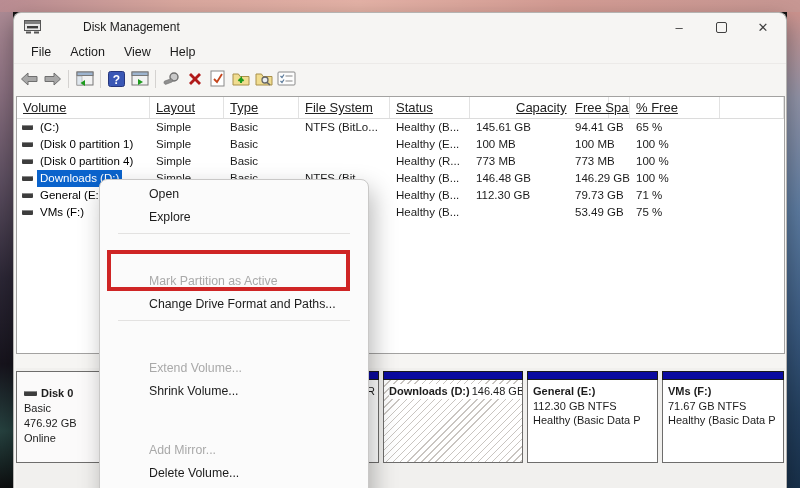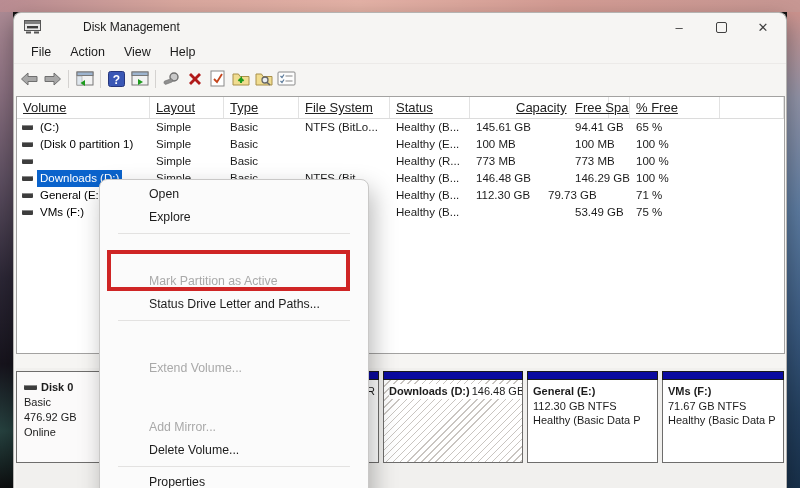--- a/index.html
+++ b/index.html
@@ -41,21 +41,21 @@
   .td{position:absolute;top:0;height:17px;line-height:17px;font-size:11.5px;color:#1c1c1c;
     padding-left:6px;box-sizing:border-box;white-space:nowrap;overflow:hidden;}
   .vol-icon{position:absolute;left:5px;top:6px;width:11px;height:5px;background:#3d3d3d;
     border-radius:1px;box-shadow:inset 0 1px 0 #8a8a8a;}
   .vol-label{position:absolute;left:20px;top:0;height:17px;line-height:17px;font-size:11.5px;
     white-space:nowrap;padding:0 3px;}
   .vol-label.sel{background:#0a63cc;color:#fff;}
   
   .diskpane{position:absolute;left:2px;top:355px;width:769px;height:121px;background:#f1f0ee;overflow:hidden;}
   .diskbox{position:absolute;top:3px;height:92px;background:#fbfafa;border:1px solid #6e6d6c;box-sizing:border-box;
-    padding:8px 0 0 7px;font-size:11px;line-height:15px;color:#1c1c1c;}
+    padding:14px 0 0 7px;font-size:11px;line-height:15px;color:#1c1c1c;}
   .diskbox .dname{font-weight:bold;display:flex;align-items:center;gap:4px;}
   .disk-ic{width:13px;height:5px;background:#3d3d3d;border-radius:1px;box-shadow:inset 0 1px 0 #8a8a8a;display:inline-block;}
   .part{position:absolute;top:3px;height:92px;box-sizing:border-box;}
   .pbar{height:9px;background:#0a0aa0;border:1px solid #1a1a1a;box-sizing:border-box;}
   .pbody{height:83px;background:#fff;border:1px solid #6e6d6c;border-top:none;box-sizing:border-box;
     padding:4px 0 0 5px;font-size:11px;line-height:14.5px;color:#1c1c1c;overflow:hidden;white-space:nowrap;}
   .pbody .pname{font-weight:bold;}
   .pbody.hatch{background:repeating-linear-gradient(135deg,#ffffff 0px,#ffffff 4px,#c9c5c1 4px,#c9c5c1 5px);}
   .pbody.hatch .pline{background:#fff;display:inline-block;padding-right:2px;}
   .pline{display:block;}
@@ -211,20 +211,21 @@
           <div class="td" style="left: 133px; width: 74px;">Simple</div>
           <div class="td" style="left: 207px; width: 75px;">Basic</div>
           <div class="td" style="left: 282px; width: 91px;"></div>
           <div class="td" style="left: 373px; width: 80px;">Healthy (E...</div>
           <div class="td" style="left: 453px; width: 99px;">100 MB</div>
           <div class="td" style="left: 552px; width: 61px;">100 MB</div>
           <div class="td" style="left: 613px; width: 90px;">100 %</div>
         </div>
         <div class="trow">
           <span class="vol-icon"></span>
+          <span class="vol-label">(Disk 0 partition 4)</span>
           <div class="td" style="left: 133px; width: 74px;">Simple</div>
           <div class="td" style="left: 207px; width: 75px;">Basic</div>
           <div class="td" style="left: 282px; width: 91px;"></div>
           <div class="td" style="left: 373px; width: 80px;">Healthy (R...</div>
           <div class="td" style="left: 453px; width: 99px;">773 MB</div>
           <div class="td" style="left: 552px; width: 61px;">773 MB</div>
           <div class="td" style="left: 613px; width: 90px;">100 %</div>
         </div>
         <div class="trow">
           <span class="vol-icon"></span>
@@ -238,21 +239,21 @@
           <div class="td" style="left: 613px; width: 90px;">100 %</div>
         </div>
         <div class="trow">
           <span class="vol-icon"></span>
           <span class="vol-label">General (E:)</span>
           <div class="td" style="left: 133px; width: 74px;"></div>
           <div class="td" style="left: 207px; width: 75px;"></div>
           <div class="td" style="left: 282px; width: 91px;"></div>
           <div class="td" style="left: 373px; width: 80px;">Healthy (B...</div>
           <div class="td" style="left: 453px; width: 99px;">112.30 GB</div>
-          <div class="td" style="left: 525px; width: 61px;">79.73 GB</div>
+          <div class="td" style="left: 552px; width: 61px;">79.73 GB</div>
           <div class="td" style="left: 613px; width: 90px;">71 %</div>
         </div>
         <div class="trow">
           <span class="vol-icon"></span>
           <span class="vol-label">VMs (F:)</span>
           <div class="td" style="left: 133px; width: 74px;"></div>
           <div class="td" style="left: 207px; width: 75px;"></div>
           <div class="td" style="left: 282px; width: 91px;"></div>
           <div class="td" style="left: 373px; width: 80px;">Healthy (B...</div>
           <div class="td" style="left: 552px; width: 61px;">53.49 GB</div>
@@ -301,23 +302,24 @@
           </div>
         </div>
       </div>
   </div>
 
   <div class="ctxmenu" id="ctxmenu">
       <div class="mi">Open</div>
       <div class="mi">Explore</div>
       <div class="msep"></div>
       <div class="mi disabled">Mark Partition as Active</div>
-      <div class="mi">Status Drive Letter and Paths...</div>
+      <div class="mi">Change Drive Format and Paths...</div>
       <div class="msep"></div>
       <div class="mi disabled">Extend Volume...</div>
+      <div class="mi">Shrink Volume...</div>
       <div class="mi disabled">Add Mirror...</div>
       <div class="mi">Delete Volume...</div>
       <div class="msep"></div>
       <div class="mi">Properties</div>
       <div class="msep"></div>
       <div class="mi">Help</div>
     </div>
 
   <div class="red-rect"></div>
 

